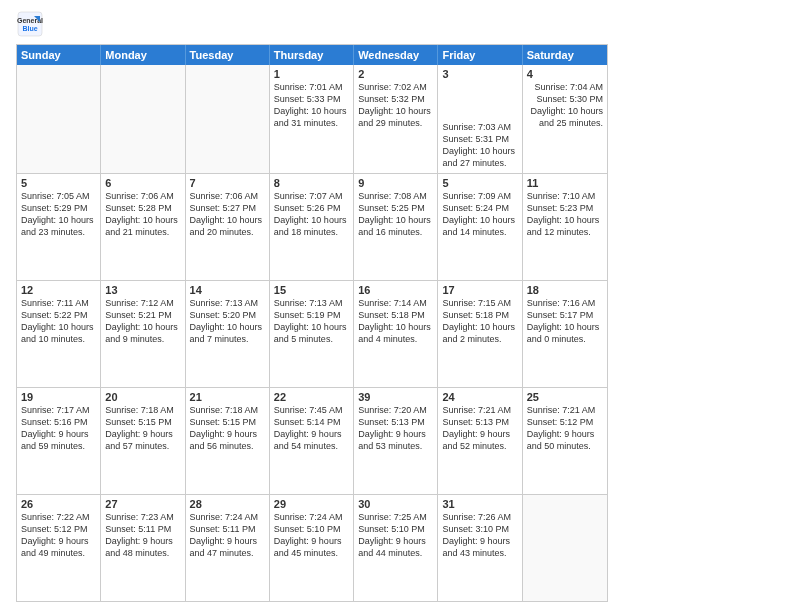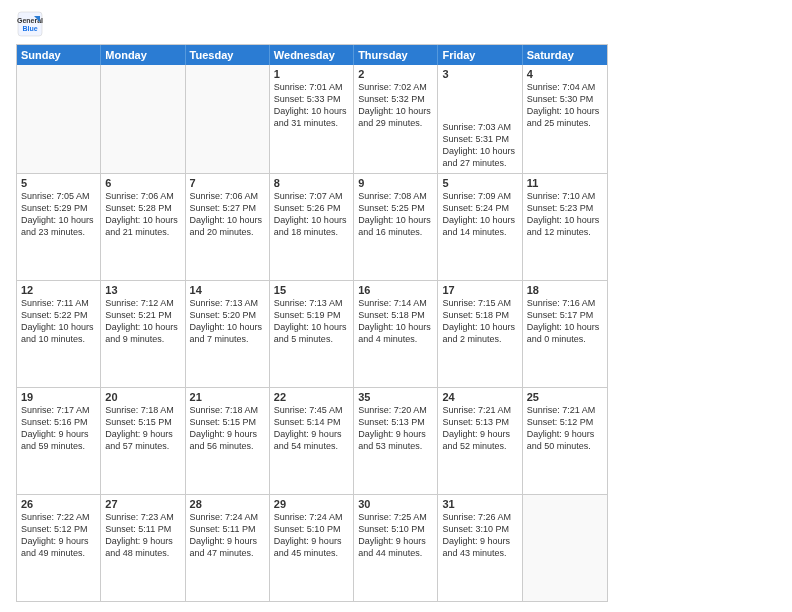--- a/index.html
+++ b/index.html
@@ -126,22 +126,22 @@
       <div class="month-year"></div>
       <div class="location"></div>
     </div>
   </div>
 
   <div class="calendar">
     <div class="cal-header">
     <div class="cal-header-cell">Sunday</div>
         <div class="cal-header-cell">Monday</div>
         <div class="cal-header-cell">Tuesday</div>
+        <div class="cal-header-cell">Thursday</div>
         <div class="cal-header-cell">Wednesday</div>
-        <div class="cal-header-cell">Thursday</div>
         <div class="cal-header-cell">Friday</div>
         <div class="cal-header-cell">Saturday</div>
       </div>
     <div class="cal-body">
     <div class="cal-row">
           <div class="cal-cell empty"></div>
           <div class="cal-cell empty"></div>
           <div class="cal-cell empty"></div>
           <div class="cal-cell">
             <div class="day-num">1</div>
@@ -159,21 +159,21 @@
           </div>
           <div class="cal-cell">
             <div class="day-num">3</div>
             <div class="cell-info" style="white-space: pre-line; margin-top: 41px;">Sunrise: 7:03 AM
 Sunset: 5:31 PM
 Daylight: 10 hours
 and 27 minutes.</div>
           </div>
           <div class="cal-cell">
             <div class="day-num">4</div>
-            <div class="cell-info" style="white-space: pre-line;">Sunrise: 7:04 AM
+            <div class="cell-info" style="white-space: pre-line; text-align: right;">Sunrise: 7:04 AM
 Sunset: 5:30 PM
 Daylight: 10 hours
 and 25 minutes.</div>
           </div>
         </div>
         <div class="cal-row">
           <div class="cal-cell">
             <div class="day-num">5</div>
             <div class="cell-info" style="white-space: pre-line;">Sunrise: 7:05 AM
 Sunset: 5:29 PM
@@ -297,21 +297,21 @@
 and 56 minutes.</div>
           </div>
           <div class="cal-cell">
             <div class="day-num">22</div>
             <div class="cell-info" style="white-space: pre-line;">Sunrise: 7:45 AM
 Sunset: 5:14 PM
 Daylight: 9 hours
 and 54 minutes.</div>
           </div>
           <div class="cal-cell">
-            <div class="day-num">35</div>
+            <div class="day-num">39</div>
             <div class="cell-info" style="white-space: pre-line;">Sunrise: 7:20 AM
 Sunset: 5:13 PM
 Daylight: 9 hours
 and 53 minutes.</div>
           </div>
           <div class="cal-cell">
             <div class="day-num">24</div>
             <div class="cell-info" style="white-space: pre-line;">Sunrise: 7:21 AM
 Sunset: 5:13 PM
 Daylight: 9 hours

